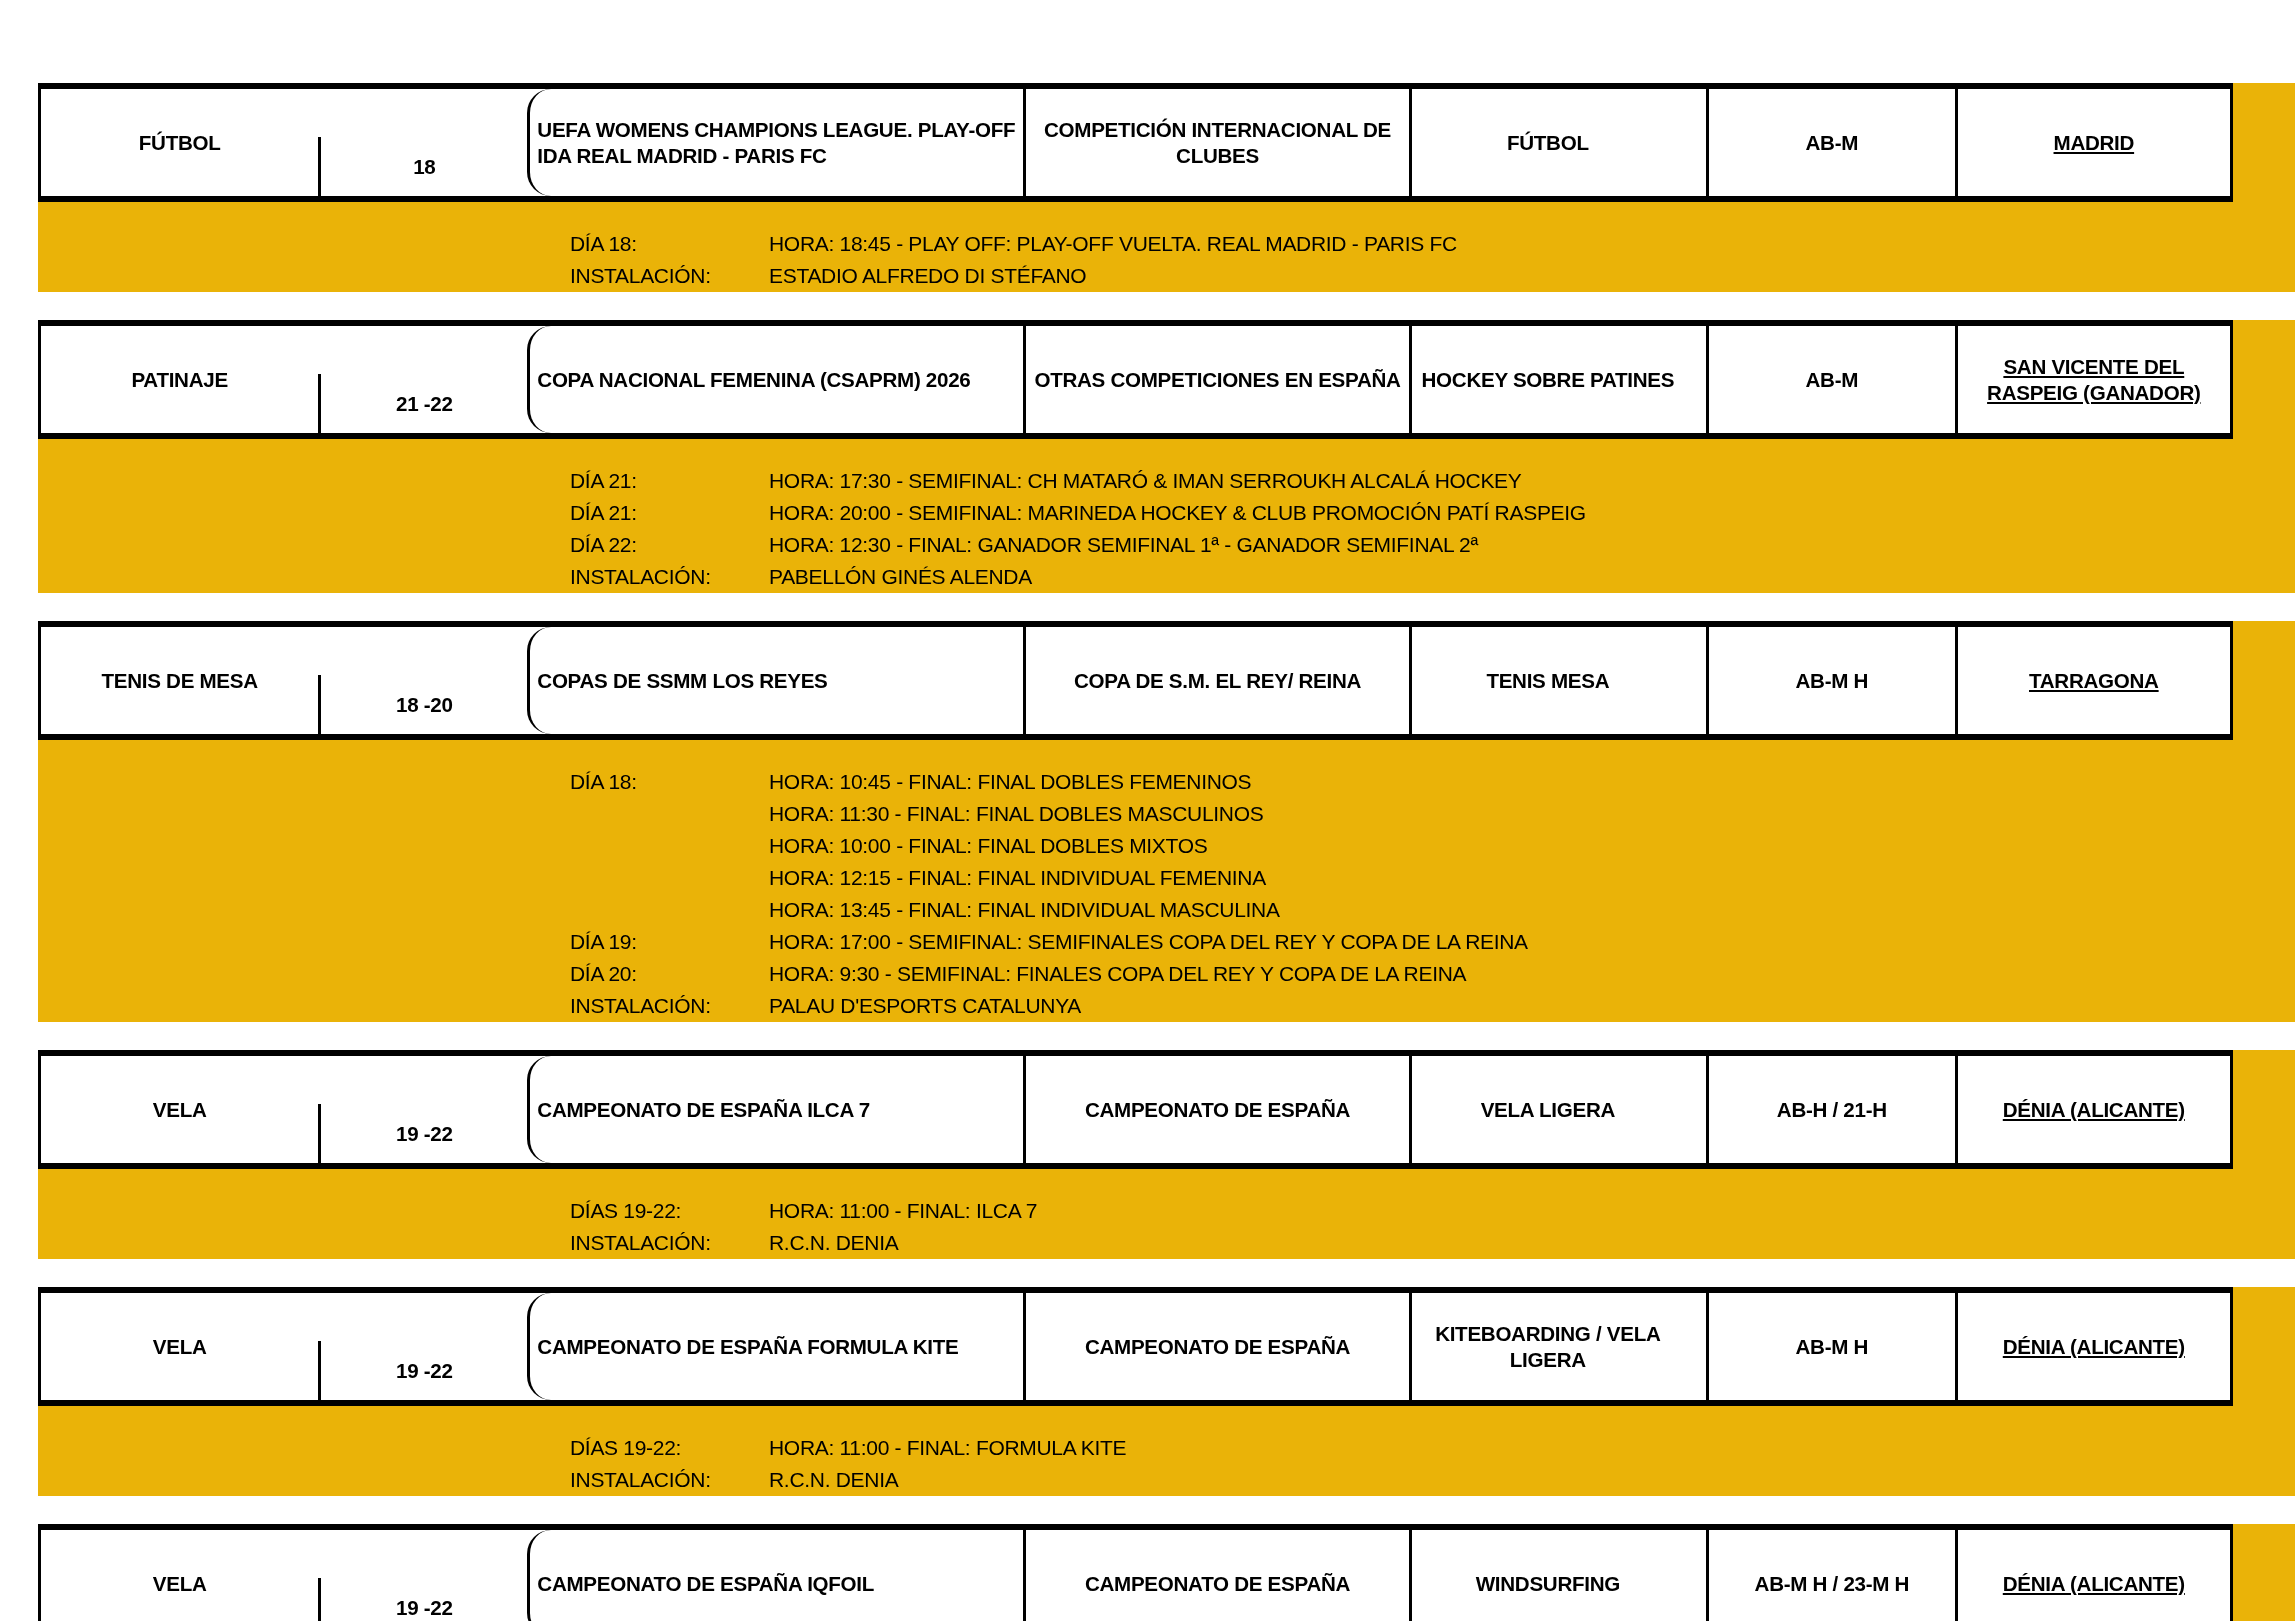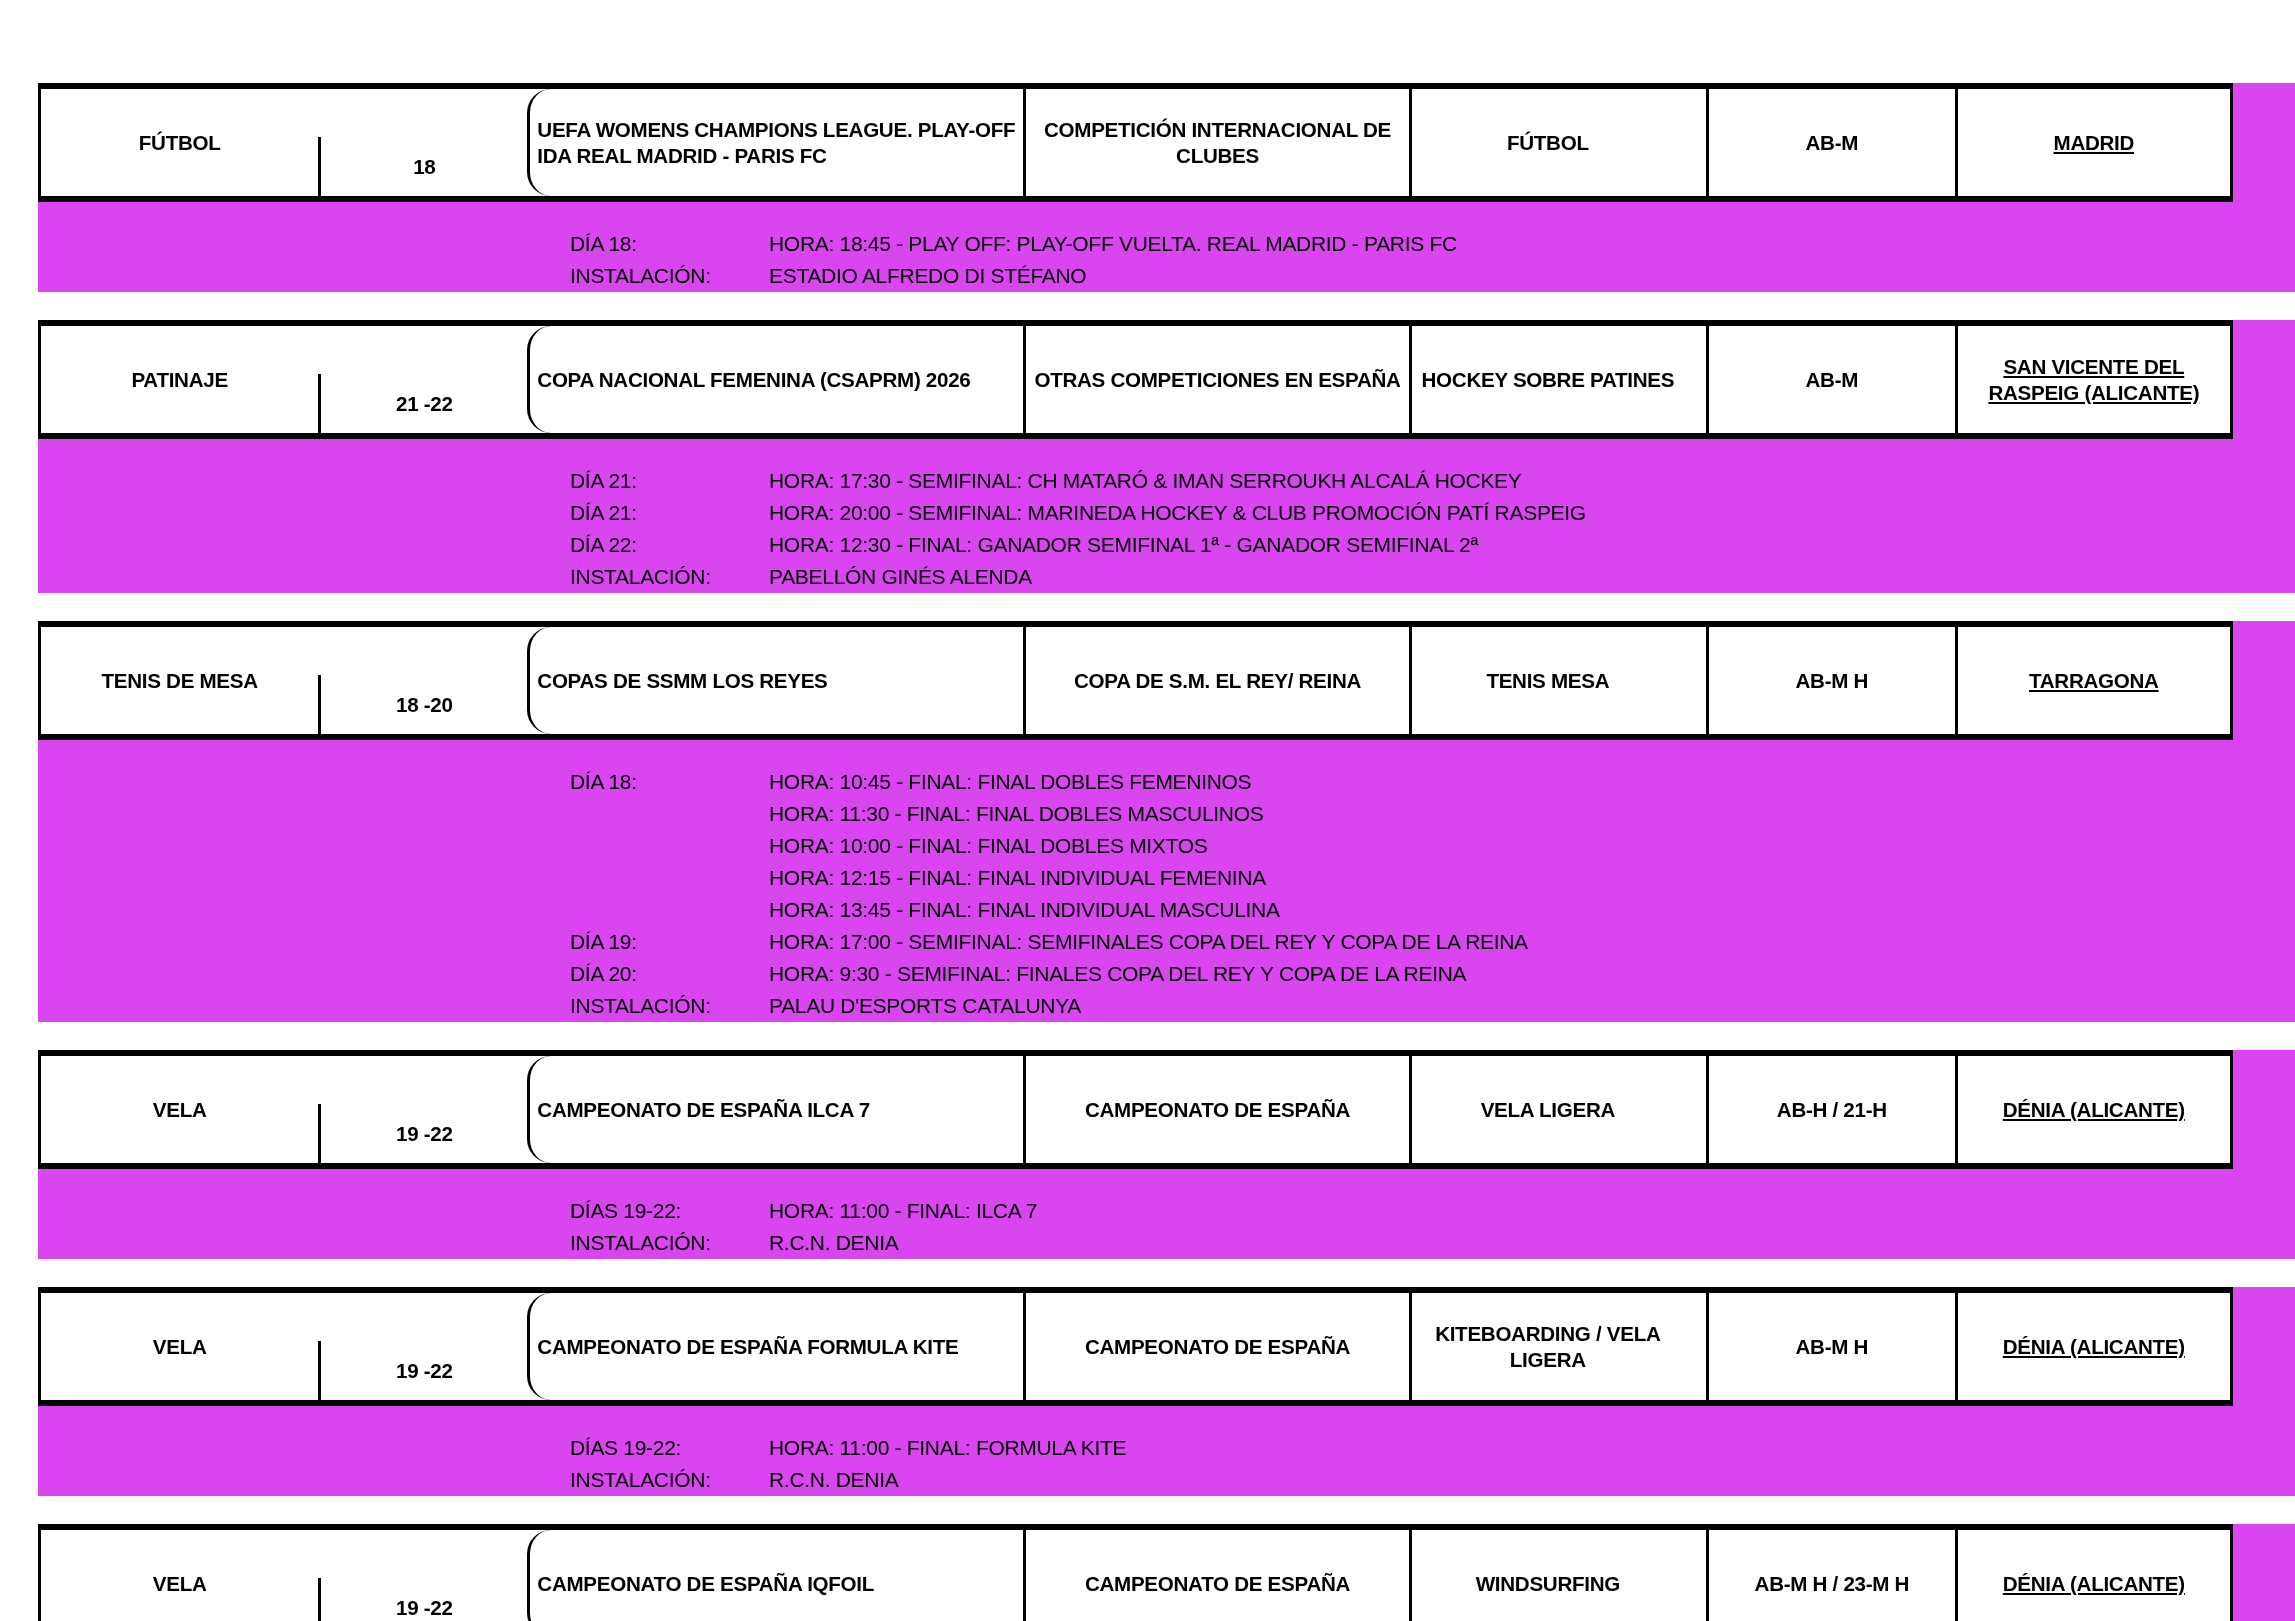--- a/index.html
+++ b/index.html
@@ -12,21 +12,21 @@
     -webkit-font-smoothing: antialiased;
   }
   .page {
     position: relative;
     width: 2295px;
     height: 1622px;
     background: #ffffff;
     padding: 83px 0 0 38px;
     overflow: hidden;
   }
-  .event-block { background: #d946ef; }
+  .event-block { background: #eab308; }
   .event-row {
     display: flex;
     width: 2195px;
     border-top: 6.5px solid #000;
     border-bottom: 6.5px solid #000;
     background: #fff;
   }
   .cell {
     border-left: 3.5px solid #000;
     min-height: 59px;
@@ -89,21 +89,21 @@
   </section>
 
   <section class="event-block">
     <div class="event-row">
       <div class="cell c-sport">PATINAJE</div>
       <div class="cell c-dates">21 -22</div>
       <div class="cell c-event">COPA NACIONAL FEMENINA (CSAPRM) 2026</div>
       <div class="cell c-comp">OTRAS COMPETICIONES EN ESPAÑA</div>
       <div class="cell c-disc">HOCKEY SOBRE PATINES</div>
       <div class="cell c-cat">AB-M</div>
-      <div class="cell c-loc">SAN VICENTE DEL RASPEIG (ALICANTE)</div>
+      <div class="cell c-loc">SAN VICENTE DEL RASPEIG (GANADOR)</div>
     </div>
     <div class="schedule">
   <div class="sched-line">
     <span class="sched-label">DÍA 21:</span>
     <span class="sched-text">HORA: 17:30 - SEMIFINAL: CH MATARÓ &amp; IMAN SERROUKH ALCALÁ HOCKEY</span>
   </div>
 
   <div class="sched-line">
     <span class="sched-label">DÍA 21:</span>
     <span class="sched-text">HORA: 20:00 - SEMIFINAL: MARINEDA HOCKEY &amp; CLUB PROMOCIÓN PATÍ RASPEIG</span>

